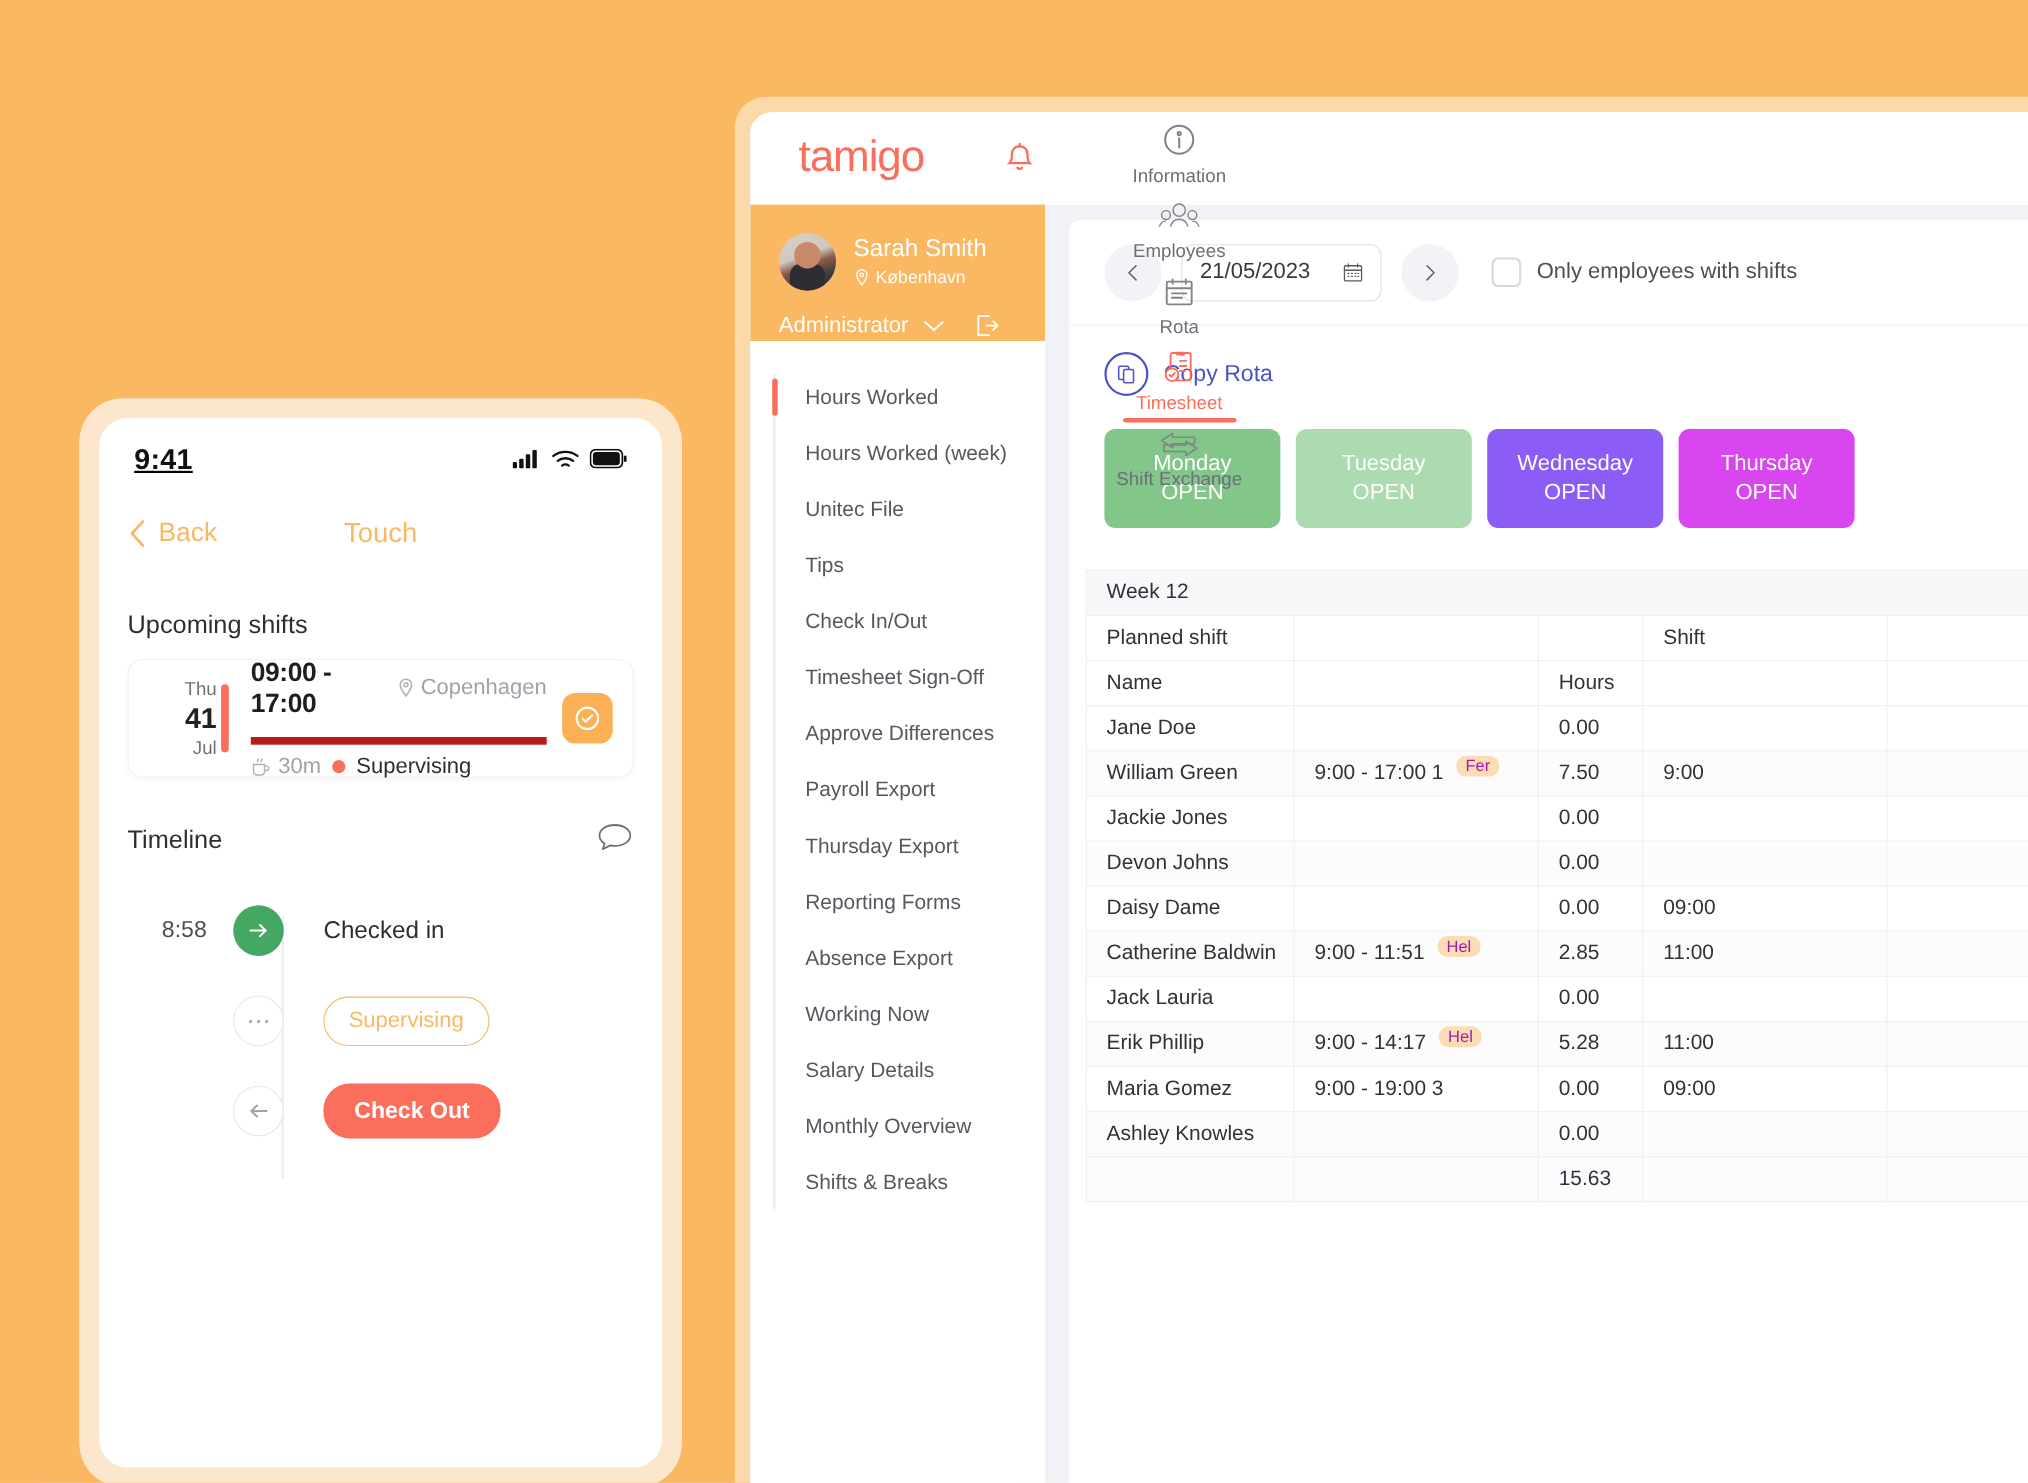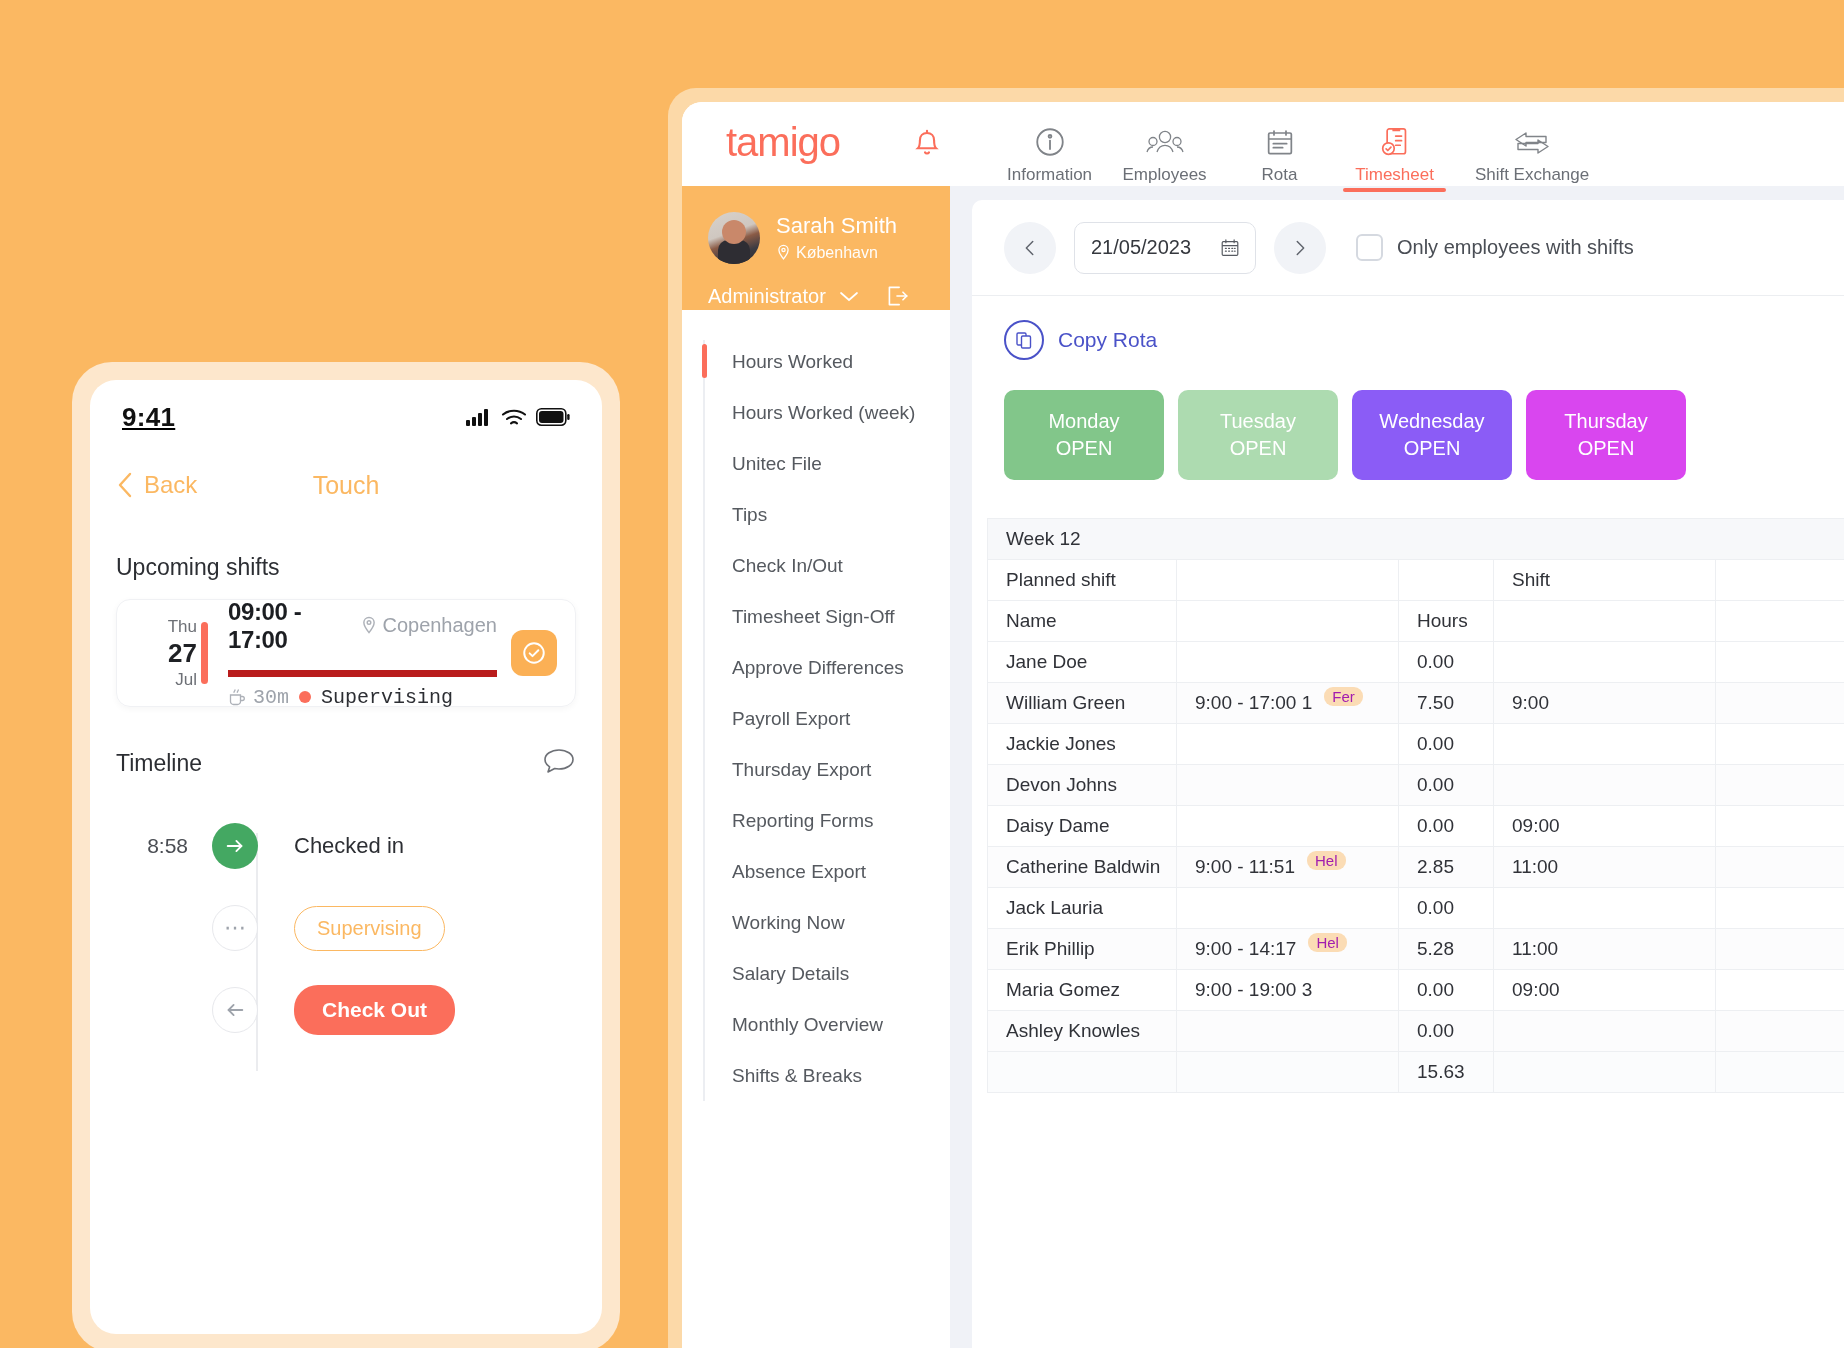--- a/index.html
+++ b/index.html
@@ -49,21 +49,21 @@
   .logo {
     font-size: 40px; letter-spacing: -1px;
     color: #FB6E5B; font-weight: 400;
     position: relative; top: -2px;
   }
   .bell {
     margin-left: 70px;
     width: 34px; height: 34px;
     position: relative; top: 1px;
   }
-  .navtabs { display: flex; margin-left: 48px; align-items: flex-start; height: 72px; }
+  .navtabs { display: flex; margin-left: 48px; align-items: center; height: 72px; flex-direction: column; }
   .navtab {
     width: 115px;
     display: flex; flex-direction: column; align-items: center; justify-content: flex-end;
     height: 84px; padding-bottom: 7px;
     color: #6b6f76; font-size: 17px;
     position: relative;
   }
   .navtab .ico { height: 36px; display: flex; align-items: flex-end; margin-bottom: 6px; }
   .navtab.active { color: #FB6E5B; }
   .navtab.active:after {
@@ -242,21 +242,21 @@
     box-shadow: 0 2px 6px rgba(0,0,0,.04);
     padding: 0 18px;
   }
   .sc-date { width: 62px; text-align: right; color: #6d7076; font-size: 17px; line-height: 1.25; }
   .sc-date .d { font-size: 26px; color: #1f2125; font-weight: bold; }
   .sc-bar { width: 7px; height: 62px; background: #FB6E5B; border-radius: 4px; margin: 0 20px 0 4px; }
   .sc-main { flex: 1; }
   .sc-top { display: flex; align-items: center; gap: 12px; padding-bottom: 16px; border-bottom: 7px solid #b91c1c;}
   .sc-time { font-size: 24px; font-weight: bold; color: #1c1e22; letter-spacing: -.4px; }
   .sc-loc { font-size: 20px; color: #9ea3ab; display: flex; align-items: center; gap: 5px;}
-  .sc-bot { display: flex; align-items: center; gap: 10px; padding-top: 9px; font-size: 20px; color: #2c2e33; font-family: Liberation Mono, monospace;}
+  .sc-bot { display: flex; align-items: center; gap: 10px; padding-top: 9px; font-size: 20px; color: #2c2e33;}
   .sc-break { color: #9ea3ab; display: flex; align-items: center; gap: 7px; }
   .dot-red { width: 12px; height: 12px; border-radius: 50%; background: #FB6E5B; display:inline-block;}
   .sc-btn {
     width: 46px; height: 46px; border-radius: 12px; background: #FBB055;
     display: flex; align-items: center; justify-content: center; margin-left: 14px;
   }
   .tl-head { display: flex; align-items: center; justify-content: space-between; margin-top: 40px; }
   .tl-title { font-size: 23px; color: #2c2e33; }
   .timeline { position: relative; margin-top: 26px; padding-left: 98px; }
   .tl-line { position: absolute; left: 140px; top: 28px; bottom: -20px; width: 2px; background: #ebecef; }
@@ -692,21 +692,21 @@
         <span>Back</span>
       </div>
       <div class="ph-title">Touch</div>
     </div>
 
     <div class="sec-title">Upcoming shifts</div>
 
     <div class="shiftcard">
       <div class="sc-date">
         <div>Thu</div>
-        <div class="d">27</div>
+        <div class="d">41</div>
         <div>Jul</div>
       </div>
       <div class="sc-bar"></div>
       <div class="sc-main">
         <div class="sc-top">
           <span class="sc-time">09:00 - 17:00</span>
           <span class="sc-loc">
             <span>
               <svg width="16" height="19" viewBox="0 0 14 17" fill="none" stroke="#adb1b8" stroke-width="1.3">
                 <path d="M7 1.3c2.6 0 4.6 2 4.6 4.6 0 3.3-4.6 9-4.6 9S2.4 9.2 2.4 5.9C2.4 3.3 4.4 1.3 7 1.3z"></path>

